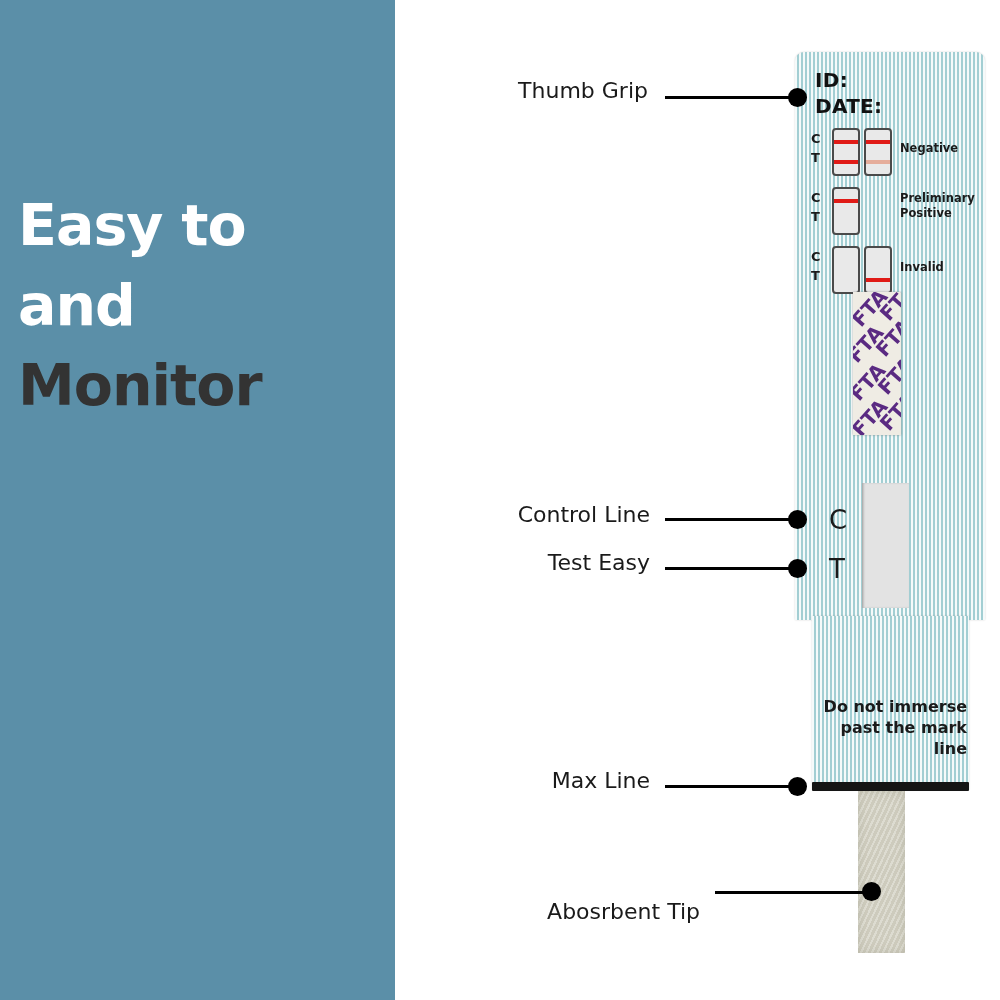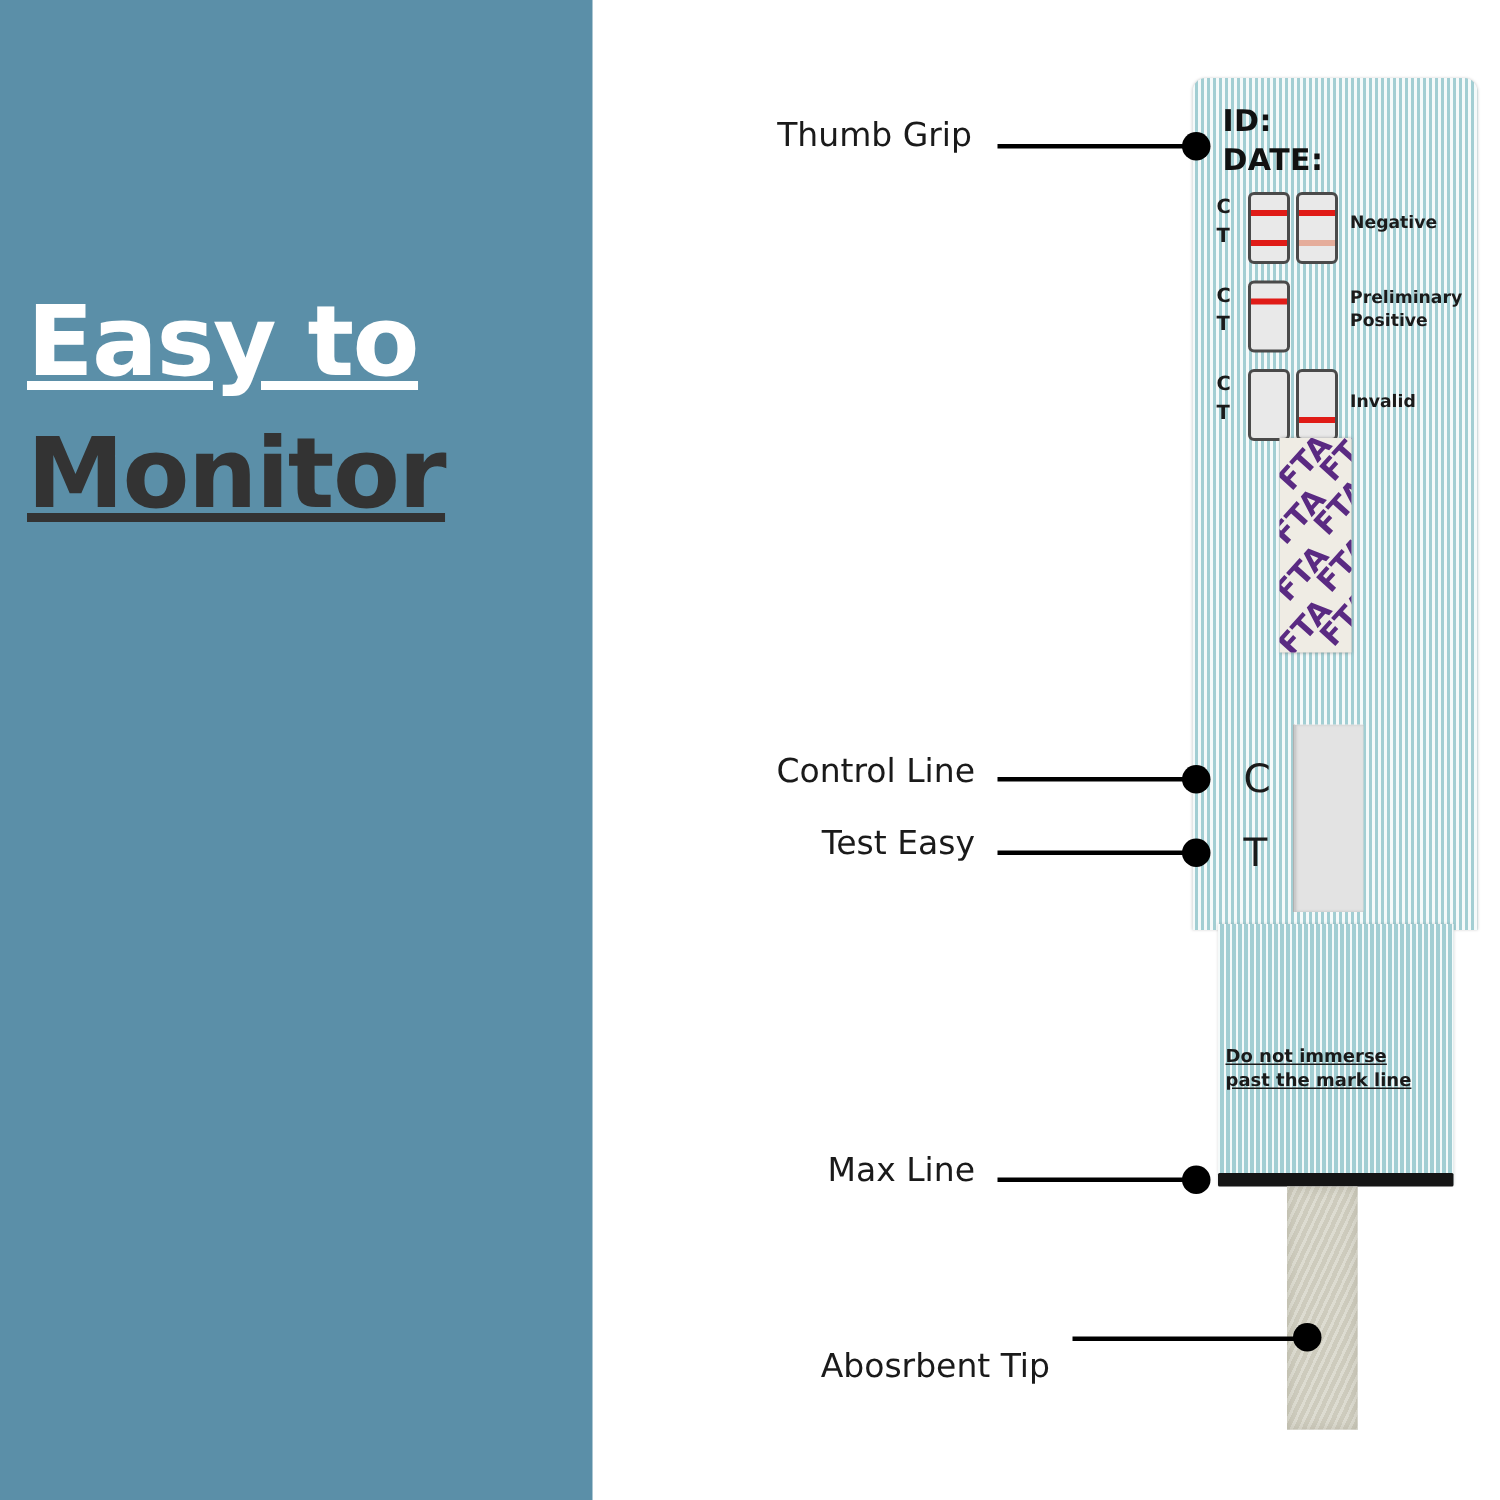--- a/index.html
+++ b/index.html
@@ -17,25 +17,24 @@
     background:#5b8fa8;
   }
   .headline{
     position:absolute;left:18px;top:196px;width:380px;
     line-height:1.02;
   }
   .headline .hl-line{
     display:block;
     font-family:"DejaVu Sans", sans-serif;
     font-weight:bold;
-    font-size:65px;
+    font-size:57px;
     letter-spacing:-1px;
     margin-bottom:22px;
     white-space:nowrap;
-    text-decoration:underline;
   }
   .hl-light{color:#ffffff;}
   .hl-dark{color:#333333;}
 
   
   .annot{position:absolute;}
   .annot-label{
     position:absolute;
     font-family:"DejaVu Sans", sans-serif;
     font-size:22px;
@@ -162,32 +161,33 @@
     font-family:"DejaVu Sans", sans-serif;
     font-size:26px;color:#1a1a1a;
   }
   .ct-c{top:453px;}
   .ct-t{top:502px;}
 
   
   .immerse-warn{
     position:absolute;left:22px;top:645px;width:150px;
     font-family:"DejaVu Sans", sans-serif;
-    font-weight:bold;font-size:12px;color:#1a1a1a;
-    text-align:left;line-height:1.3;text-decoration:underline;
+    font-weight:bold;font-size:16px;color:#1a1a1a;
+    text-align:right;line-height:1.3;
   }
 </style>
 </head>
 <body>
 
 <div id="stage">
 
   <div class="blue-panel">
     <div class="headline">
       <span class="hl-line hl-light">Easy to</span>
+      <span class="hl-line hl-light">and</span>
       <span class="hl-line hl-dark">Monitor</span>
     </div>
   </div>
 
   <div class="strip">
 
     <div class="strip-body"></div>
     <div class="strip-neck"></div>
     <div class="max-line"></div>
     <div class="absorbent-tip"></div>

